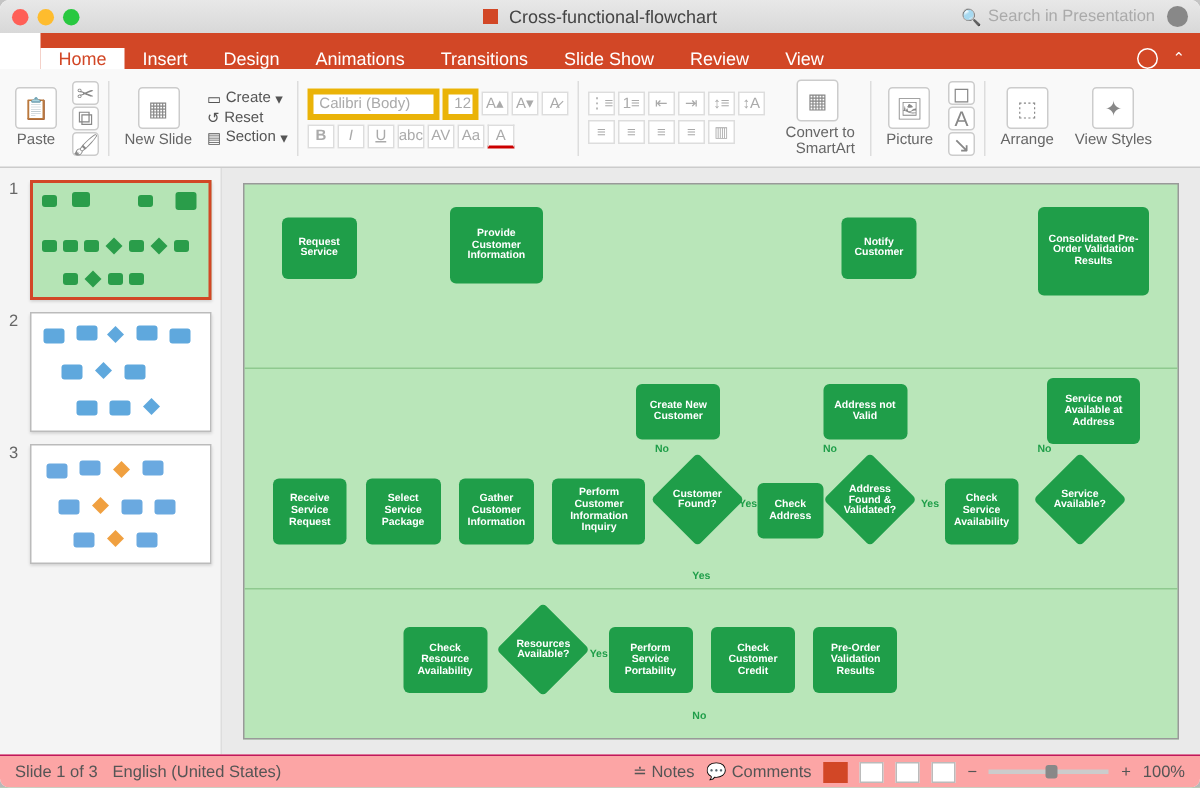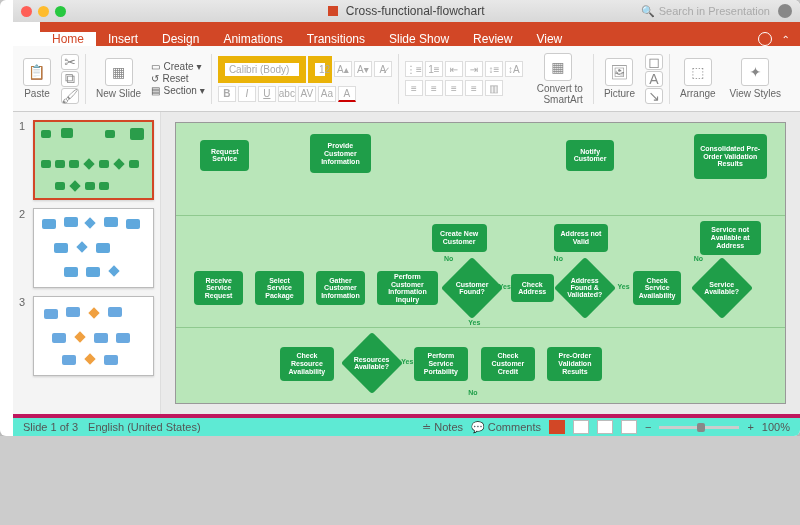--- a/index.html
+++ b/index.html
@@ -1,17 +1,17 @@
 <!DOCTYPE html>
 <html><head>
 <meta charset="utf-8">
 <style>
   * { box-sizing: border-box; margin: 0; padding: 0; }
   body { font-family: -apple-system, "Helvetica Neue", Arial, sans-serif; font-size: 11px; color: #333; background: #ccc; }
-  .window { width: 800px; height: 436px; margin: 0 auto; background: #fff; border-radius: 6px; overflow: hidden; box-shadow: 0 8px 30px rgba(0,0,0,0.25); display: flex; flex-direction: column; padding-left: 13px; }
+  .window { width: 800px; height: 525px; margin: 0 auto; background: #fff; border-radius: 6px; overflow: hidden; box-shadow: 0 8px 30px rgba(0,0,0,0.25); display: flex; flex-direction: column; }
   .titlebar { height: 22px; background: linear-gradient(#e8e8e8,#d8d8d8); display: flex; align-items: center; padding: 0 8px; position: relative; }
   .traffic { display: flex; gap: 6px; }
   .traffic span { width: 11px; height: 11px; border-radius: 50%; display: inline-block; }
   .t-close { background: #ff5f57; }
   .t-min { background: #febc2e; }
   .t-max { background: #28c840; }
   .title-center { position: absolute; left: 0; right: 0; text-align: center; font-size: 12px; color: #444; pointer-events: none; }
   .title-icon { display:inline-block; width:10px; height:10px; background:#d24726; margin-right:4px; vertical-align:-1px; }
   .title-right { margin-left: auto; display:flex; align-items:center; gap:8px; color:#999; }
   .search-box { display:flex; align-items:center; gap:4px; font-size:11px; color:#aaa; }
@@ -25,21 +25,21 @@
   .chev { font-size:10px; }
 
   .ribbon { height: 66px; background: #f9f9f9; border-bottom:1px solid #ccc; display:flex; align-items:center; padding: 4px 6px; gap:6px; font-size:10px; color:#555; }
   .rgroup { display:flex; flex-direction:column; align-items:center; gap:2px; padding: 0 4px; height:100%; justify-content:center; }
   .rsep { width:1px; height:50px; background:#ddd; }
   .ricon { width:28px; height:28px; border:1px solid #ccc; background:#fff; border-radius:3px; display:flex; align-items:center; justify-content:center; font-size:14px; color:#888; }
   .ricon.sm { width:18px; height:16px; }
   .stack { display:flex; flex-direction:column; gap:1px; font-size:10px; }
   .stack-row { display:flex; align-items:center; gap:3px; }
   .fontrow { display:flex; gap:2px; align-items:center; }
-  .fontbox { border:7px solid #eab308; background:#fff; padding:1px 4px; font-size:10px; color:#aaa; }
+  .fontbox { border:4px solid #eab308; background:#fff; padding:1px 4px; font-size:10px; color:#aaa; }
   .btnrow { display:flex; gap:2px; }
   .minibtn { width:18px; height:16px; border:1px solid #ddd; background:#fff; font-size:10px; color:#aaa; display:flex;align-items:center;justify-content:center; }
   .rlabel { font-size:10px; color:#666; }
 
   .body { flex:1; display:flex; overflow:hidden; }
   .thumbs { width:148px; background:#f4f4f4; border-right:1px solid #ddd; overflow-y:auto; padding:8px 6px; }
   .thumb-wrap { display:flex; gap:4px; margin-bottom:8px; }
   .thumb-num { font-size:11px; color:#666; width:10px; }
   .thumb { width:122px; height:80px; background:#fff; border:1px solid #bbb; box-shadow:0 1px 2px rgba(0,0,0,0.15); position:relative; overflow:hidden; }
   .thumb.sel { border:2px solid #d24726; }
@@ -56,21 +56,21 @@
   .slide { width:100%; height:100%; background:#b9e6b9; border:1px solid #999; position:relative; font-size:7px; color:#fff; }
   .lane-sep { position:absolute; left:0; right:0; height:1px; background:#8fc98f; }
   .node { position:absolute; background:#1f9e49; border-radius:4px; display:flex; align-items:center; justify-content:center; text-align:center; padding:2px; line-height:1.1; font-weight:bold; }
   .diamond { position:absolute; width:44px; height:44px; display:flex; align-items:center; justify-content:center; text-align:center; font-weight:bold; }
   .diamond::before { content:''; position:absolute; inset:0; background:#1f9e49; transform:rotate(45deg); border-radius:3px; }
   .diamond span { position:relative; z-index:1; line-height:1; }
   .lbl { position:absolute; color:#1f9e49; font-size:7px; font-weight:bold; }
 
   .notes { height:28px; background:#fff; border-top:1px solid #ccc; padding:4px 8px; font-size:11px; color:#aaa; }
 
-  .status { height:22px; background:#5eead4; border-top:4px solid #be185d; display:flex; align-items:center; padding:0 10px; font-size:11px; color:#555; gap:10px;text-align:center; }
+  .status { height:22px; background:#fca5a5; border-top:1px solid #be185d; display:flex; align-items:center; padding:0 10px; font-size:11px; color:#555; gap:10px;text-align:center; }
   .status-right { margin-left:auto; display:flex; align-items:center; gap:8px; }
   .viewbtn { width:16px; height:14px; border:1px solid #bbb; background:#fff; }
   .viewbtn.active { background:#d24726; border-color:#d24726; }
   .zoom-slider { width:80px; height:3px; background:#ccc; position:relative; }
   .zoom-thumb { position:absolute; left:38px; top:-3px; width:8px; height:9px; background:#888; border-radius:2px; }
 </style>
 </head>
 <body>
 
 <div class="window">

